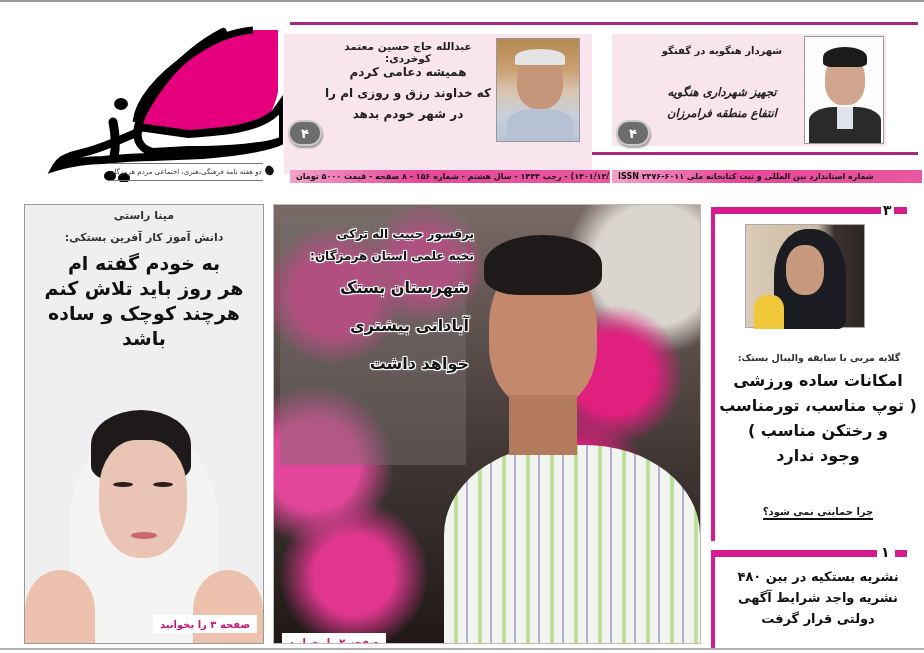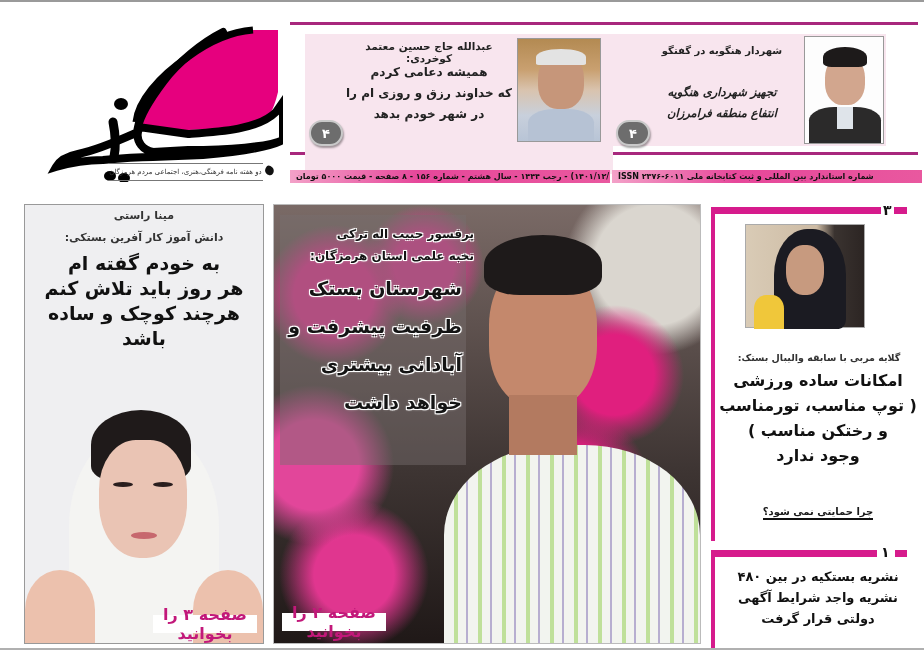--- a/index.html
+++ b/index.html
@@ -24,21 +24,21 @@
   .page-badge { width: 34px; height: 26px; border-radius: 14px; background: #6d6d6d; border: 2px solid #c9c9c9; color: #fff; font-size: 13px; font-weight: bold; display:flex; align-items:center; justify-content:center; box-shadow: 1px 2px 2px rgba(0,0,0,0.35); }
   .photo-frame { border: 1px solid #999; overflow: hidden; }
 
   
   .issue-strip { top: 170px; height: 13px; background: linear-gradient(to right, #f3a1c8, #e6479a 40%, #e9589f); color: #111; font-size: 8px; font-weight: bold; display: flex; align-items: center; justify-content: flex-end; padding: 0 6px; white-space: nowrap; overflow: hidden; }
 
   
   .left-col { left: 24px; top: 204px; width: 240px; height: 440px; background: #efeff1; border: 1px solid #999; overflow: hidden; }
   .left-kicker { font-size: 11px; font-weight: bold; text-align: center; color: #333; }
   .left-head { font-size: 19px; font-weight: bold; text-align: center; line-height: 25px; color: #111; }
-  .read-label { background: #fff; color: #c2187a; font-size: 16px; font-weight: bold; text-align: center; display:flex; align-items:center; justify-content:center; }
+  .read-label { background: #fff; color: #c2187a; font-size: 10px; font-weight: bold; text-align: center; display:flex; align-items:center; justify-content:center; }
 
   
   .center-col { left: 273px; top: 204px; width: 428px; height: 440px; overflow: hidden; border: 1px solid #bbb; background: #4b3a3a; }
   .overlay { left: 6px; top: 10px; width: 186px; height: 250px; background: rgba(120, 110, 110, 0.45); }
   .outline-text { color: #141414; text-shadow: -1px -1px 0 #fff, 1px -1px 0 #fff, -1px 1px 0 #fff, 1px 1px 0 #fff, 0 0 3px #fff; font-weight: bold; text-align: right; }
 
   
   .right-col { left: 711px; top: 204px; width: 213px; height: 444px; }
   .vbar { width: 4px; background: #d61b8c; }
   .hbar { height: 7px; background: #d61b8c; }
@@ -67,21 +67,21 @@
   </svg>
 </div>
 <div class="abs tagline-box">
   <span class="tagline rtl">دو هفته نامه فرهنگی،هنری، اجتماعی مردم هرمزگان</span>
 </div>
 <div class="abs" style="left:265px;top:166px;width:9px;height:9px;background:#111;border-radius:40% 60% 45% 55%;transform:rotate(25deg);"></div>
 
 <div class="abs teaser-rule" style="left:290px;top:22px;width:628px;"></div>
 <div class="abs teaser-rule" style="left:290px;top:152px;width:628px;"></div>
 
-<div class="abs teaser-box" style="left:305px;top:34px;width:308px;height:140px;padding-left:26px;">
+<div class="abs teaser-box" style="left:284px;top:34px;width:308px;height:140px;padding-left:26px;">
   <div class="abs photo-frame" style="left:212px;top:4px;width:84px;height:104px;background:linear-gradient(180deg,#b38a52 0%,#c9a070 30%,#d9c3ae 50%,#c8d0dc 75%,#b8c4d6 100%);">
     <div class="abs" style="left:20px;top:14px;width:46px;height:56px;border-radius:45% 45% 42% 42%;background:#c6967a;"></div>
     <div class="abs" style="left:18px;top:10px;width:50px;height:16px;border-radius:50% 50% 10% 10%;background:#e3e3e3;"></div>
     <div class="abs" style="left:10px;top:70px;width:66px;height:34px;border-radius:40% 40% 0 0;background:#b6c2d4;"></div>
   </div>
   <div class="abs rtl teaser-text" style="left:40px;top:6px;width:168px;font-size:10.5px;">عبدالله حاج حسین معتمد کوخردی:</div>
   <div class="abs rtl teaser-text" style="left:40px;top:28px;width:168px;font-size:12px;line-height:21px;">
     <div>همیشه دعامی کردم</div>
     <div>که خداوند رزق و روزی ام را</div>
     <div>در شهر خودم بدهد</div>
@@ -151,27 +151,26 @@
   <div class="abs" style="left:170px;top:240px;width:256px;height:200px;border-radius:45% 45% 0 0;background:repeating-linear-gradient(90deg,#f2f4ef 0,#f2f4ef 10px,#bfe09a 10px,#bfe09a 14px,#f2f4ef 14px,#f2f4ef 22px,#b7aed0 22px,#b7aed0 24px),#f0f3ec;"></div>
   <div class="abs" style="left:215px;top:55px;width:108px;height:148px;border-radius:44% 44% 42% 42%;background:#c4886c;"></div>
   <div class="abs" style="left:210px;top:30px;width:118px;height:60px;border-radius:50% 50% 30% 30%;background:#1e1a1a;"></div>
   <div class="abs" style="left:235px;top:190px;width:68px;height:60px;background:#b37a60;"></div>
 
   <div class="abs overlay"></div>
   <div class="abs rtl outline-text" style="left:20px;top:18px;width:180px;font-size:12px;line-height:22px;">
     <div>پرفسور حبیب اله ترکی</div>
     <div>نخبه علمی استان هرمزگان:</div>
   </div>
-  <div class="abs rtl outline-text" style="left:6px;top:64px;width:182px;font-size:19px;line-height:38px;">
+  <div class="abs rtl outline-text" style="left:13px;top:64px;width:182px;font-size:16px;line-height:38px;">
     <div>شهرستان بستک</div>
-    <div>ظرفیت پیشرفت و</div>
     <div>آبادانی بیشتری</div>
     <div>خواهد داشت</div>
   </div>
-  <div class="abs read-label rtl" style="left:8px;top:408px;width:104px;height:18px;">صفحه ۲ را بخوانید</div>
+  <div class="abs read-label rtl" style="left:8px;top:428px;width:104px;height:18px;">صفحه ۲ را بخوانید</div>
 </div>
 
 <div class="abs right-col">
 
   <div class="abs hbar" style="left:0;top:3px;width:186px;"></div>
   <div class="abs hbar" style="left:186px;top:3px;width:12px;background:#fff;"></div>
   <div class="abs num-label" style="left:170px;top:-2px;">۳</div>
   <div class="abs hbar" style="left:186px;top:3px;width:10px;"></div>
   <div class="abs vbar" style="left:0;top:3px;height:334px;"></div>
 

